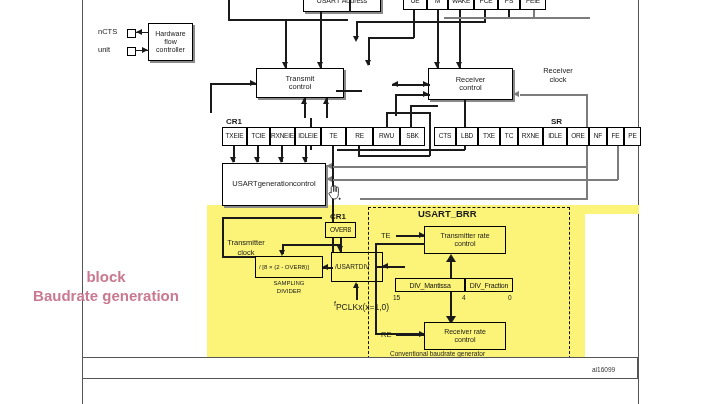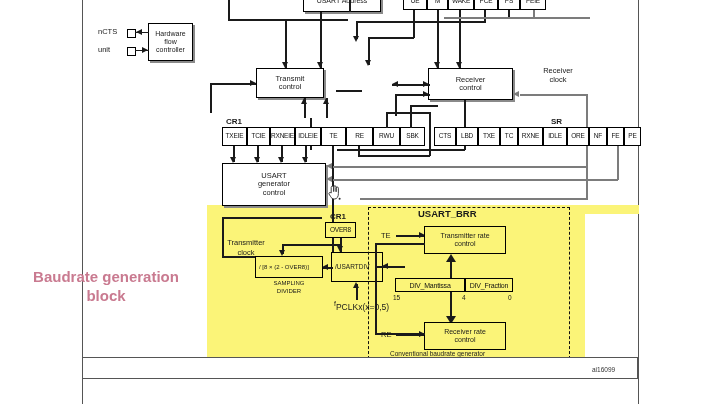--- a/index.html
+++ b/index.html
@@ -100,21 +100,21 @@
     <span>Hardware</span>
     <span>flow</span>
     <span>controller</span>
   </div>
 
   <div class="ln" style="left:135px;top:32px;width:14px;height:1px;"></div>
   <div class="ar l" style="left:136px;top:29px;"></div>
   <div class="ln" style="left:135px;top:50px;width:14px;height:1px;"></div>
   <div class="ar r" style="left:142px;top:47px;"></div>
 
-  <div class="box" style="left:256px;top:68px;width:68px;height:30px;font-size:7.5px;flex-direction:column;">
+  <div class="box" style="left:256px;top:68px;width:88px;height:30px;font-size:7.5px;flex-direction:column;">
     <span>Transmit</span>
     <span>control</span>
   </div>
 
 
   <div class="box" style="left:428px;top:68px;width:85px;height:32px;font-size:7.5px;flex-direction:column;">
     <span>Receiver</span>
     <span>control</span>
   </div>
 
@@ -247,35 +247,35 @@
 
   <div class="ln" style="left:332px;top:146px;width:1.5px;height:110px;"></div>
   <div class="ln" style="left:358px;top:146px;width:1.5px;height:10px;"></div>
   <div class="ln" style="left:358px;top:155px;width:72px;height:1.5px;"></div>
   <div class="ln" style="left:429px;top:112px;width:1.5px;height:44px;"></div>
   <div class="ln" style="left:386px;top:112px;width:45px;height:1.5px;"></div>
   <div class="ln" style="left:386px;top:112px;width:1.5px;height:16px;"></div>
   <div class="ln" style="left:410px;top:105px;width:1.5px;height:23px;"></div>
   <div class="ln" style="left:410px;top:105px;width:28px;height:1.5px;"></div>
 
-  <div class="box" style="left:222px;top:163px;width:104px;height:43px;font-size:7.5px;flex-direction:column;">
+  <div class="box" style="left:222px;top:163px;width:104px;height:43px;font-size:7.5px;flex-direction:row;">
     <span>USART</span>
-    <span>generator</span>
+    <span>generation</span>
     <span>control</span>
   </div>
 
   <div class="ln grey" style="left:333px;top:166px;width:255px;height:1.5px;"></div>
   <div class="ar lg" style="left:326px;top:163px;"></div>
   <div class="ln grey" style="left:333px;top:179px;width:285px;height:1.5px;"></div>
   <div class="ar lg" style="left:326px;top:176px;"></div>
   <div class="ln grey" style="left:617px;top:146px;width:1.5px;height:34px;"></div>
 
   <div class="pinkttl" style="left:6px;top:268px;width:200px;font-size:15px;">
+    <div>block</div>
     <div>Baudrate generation</div>
-    <div>block</div>
   </div>
 
   <div class="lbl c" style="left:213px;top:238px;width:66px;font-size:7.5px;line-height:1.3;">
     <div>Transmitter</div>
     <div>clock</div>
   </div>
 
   <div class="lbl" style="left:330px;top:212px;font-size:8px;font-weight:bold;">CR1</div>
   <div class="cell yel" style="left:325px;top:222px;width:31px;height:16px;font-size:6.5px;">
     <span>OVER8</span>
@@ -287,21 +287,21 @@
   <div class="lbl c" style="left:255px;top:280px;width:68px;font-size:6px;line-height:1.3;">
     <div>SAMPLING</div>
     <div>DIVIDER</div>
   </div>
 
   <div class="box yel noshadow" style="left:331px;top:252px;width:52px;height:30px;font-size:6.5px;justify-content:flex-start;padding-left:3px;border-width:1.5px;">
     <span>/USARTDIV</span>
   </div>
 
   <div class="lbl" style="left:334px;top:300px;font-size:8.5px;">
-    <span style="font-size:7px;vertical-align:super;">f</span><span>PCLKx(x=0,5)</span>
+    <span style="font-size:7px;vertical-align:super;">f</span><span>PCLKx(x=1,0)</span>
   </div>
 
   <div class="ln" style="left:222px;top:256px;width:33px;height:1.5px;"></div>
   <div class="ln" style="left:222px;top:217px;width:1.5px;height:40px;"></div>
   <div class="ln" style="left:222px;top:217px;width:100px;height:1.5px;"></div>
 
   <div class="ln th" style="left:340px;top:238px;width:2px;height:14px;"></div>
   <div class="ar d" style="left:337px;top:246px;"></div>
   <div class="ln th" style="left:282px;top:244px;width:60px;height:2px;"></div>
   <div class="ln th" style="left:282px;top:244px;width:2px;height:10px;"></div>

